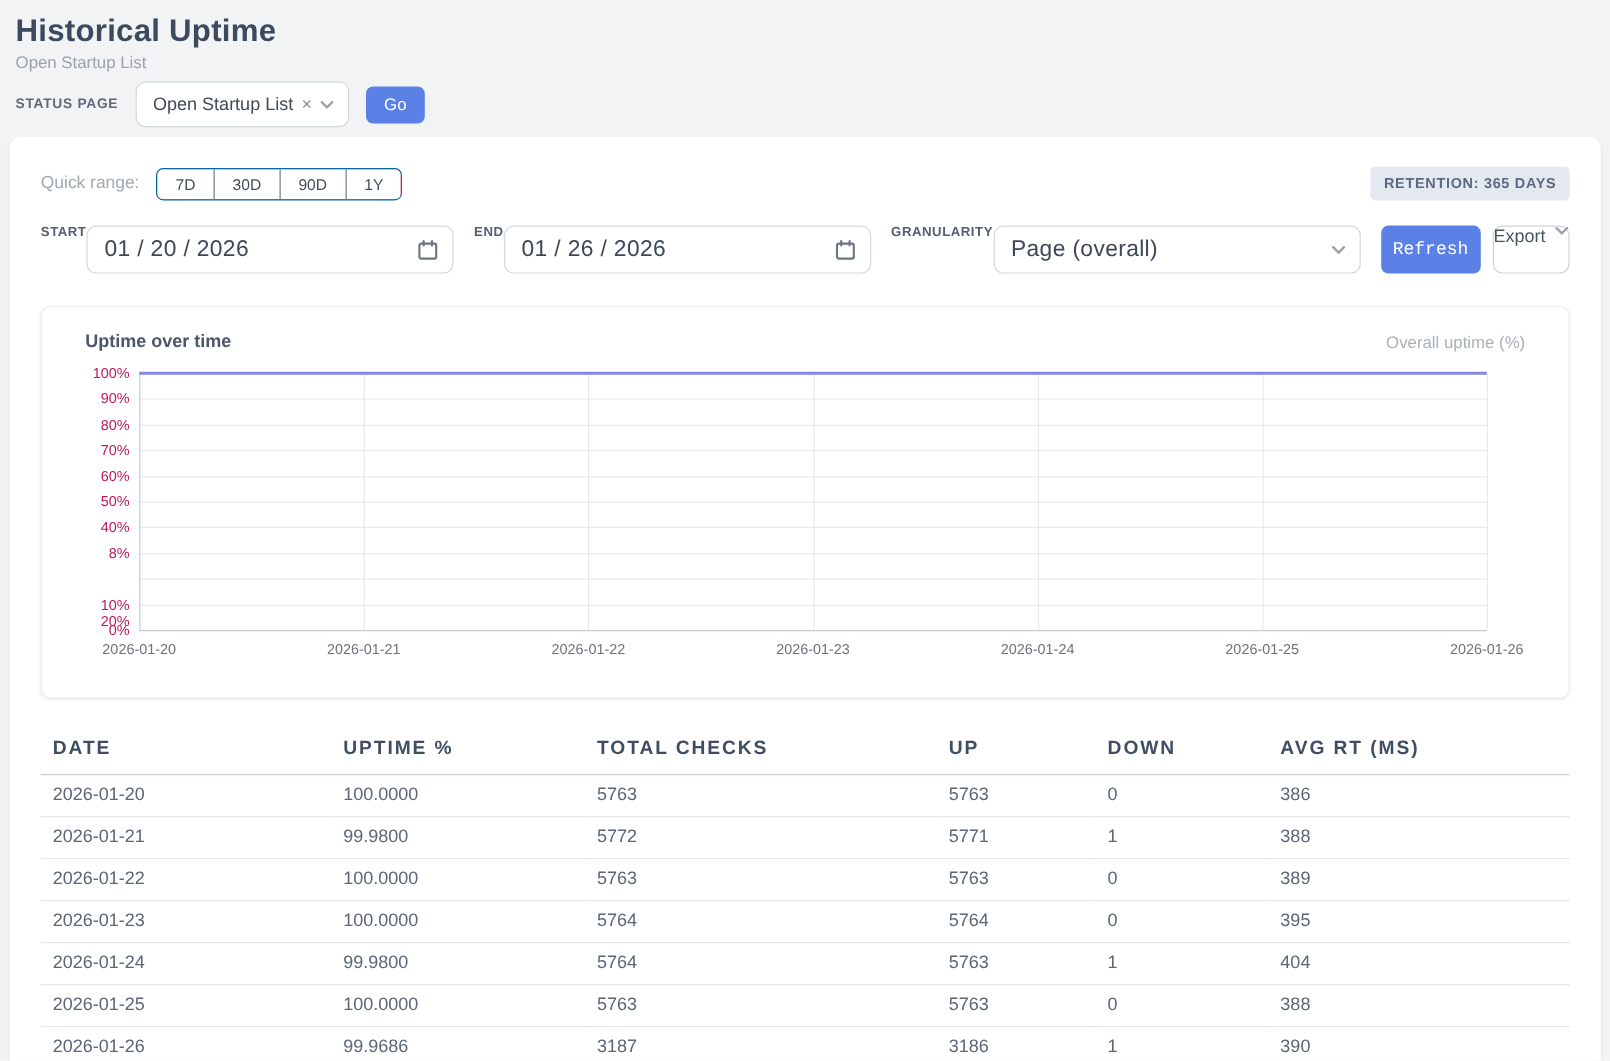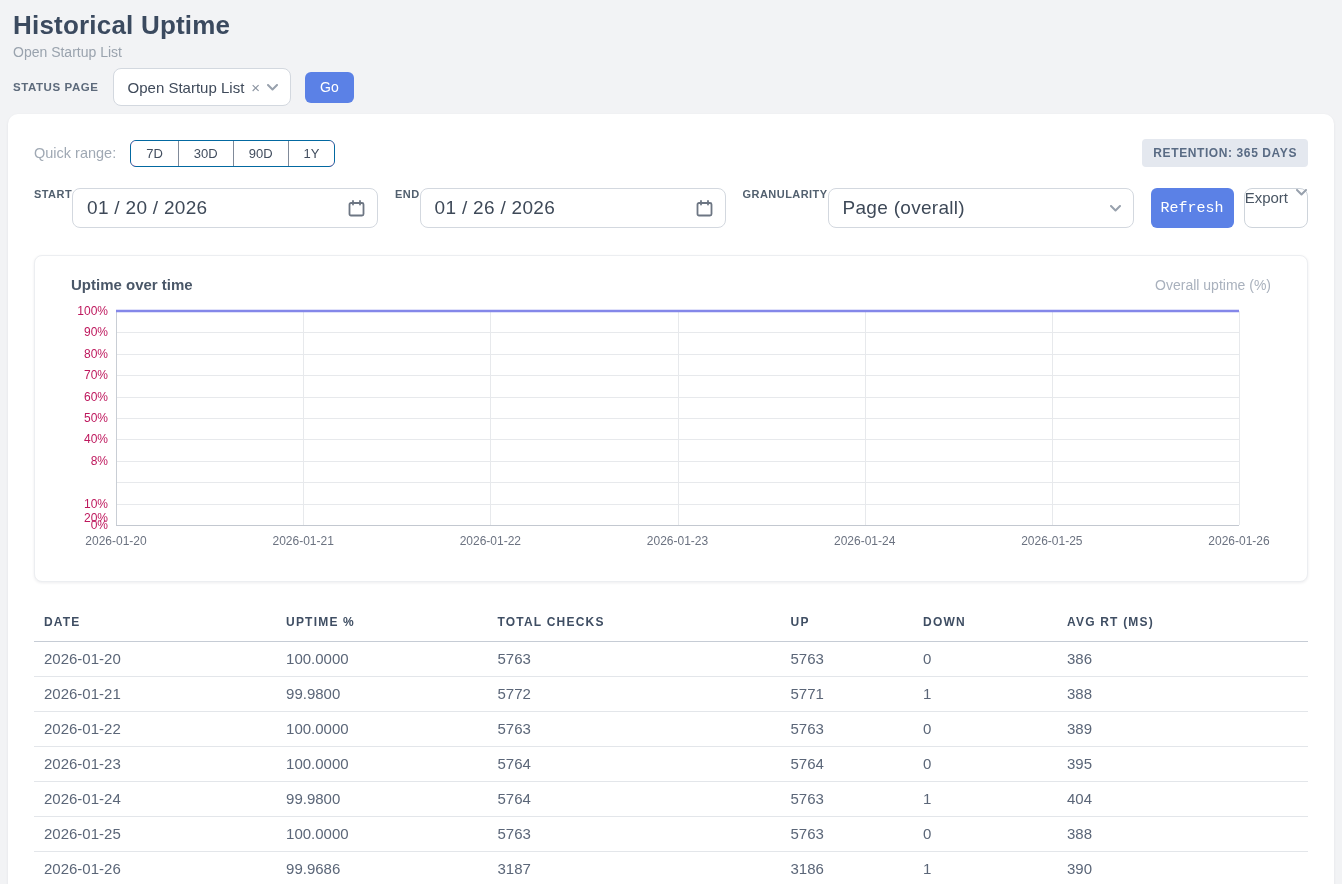--- a/index.html
+++ b/index.html
@@ -98,21 +98,21 @@
   .xtick {
     position:absolute; top:calc(100% + 9px); transform:translateX(-50%);
     font-size:12px; color:#6b7280; white-space:nowrap;
   }
   .series-svg { position:absolute; inset:0; width:100%; height:100%; overflow:visible; }
   .series-svg polyline { fill:none; stroke-width:2.5; vector-effect:non-scaling-stroke; }
 
   
   .uptime-table { width:100%; border-collapse:collapse; margin-top:23px; }
   .uptime-table th {
-    text-align:left; font-size:12px; font-weight:700; letter-spacing:.1em;
+    text-align:left; font-size:16px; font-weight:700; letter-spacing:.1em;
     color:#3f4e63; padding:10px 8px 12px 10px; border-bottom:1px solid #c6ccd5;
   }
   .uptime-table td {
     font-size:15px; color:#5b6678; padding:8px 8px 9px 10px;
     border-bottom:1px solid #e3e6ea;
   }
 </style>
 </head>
 <body>
 

